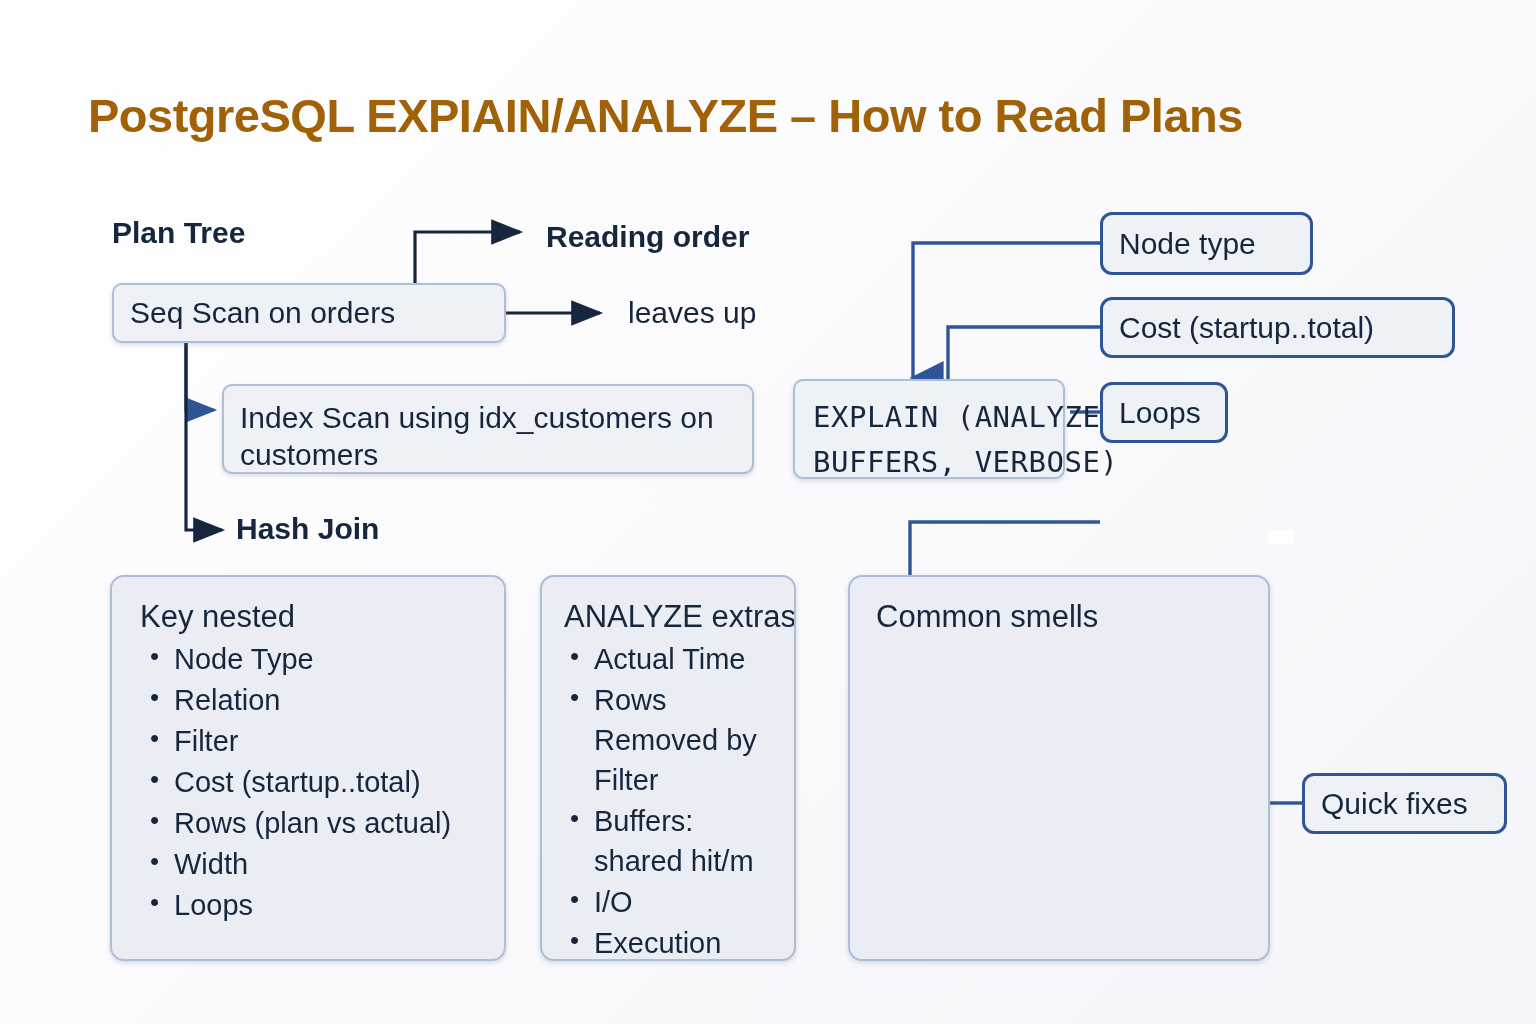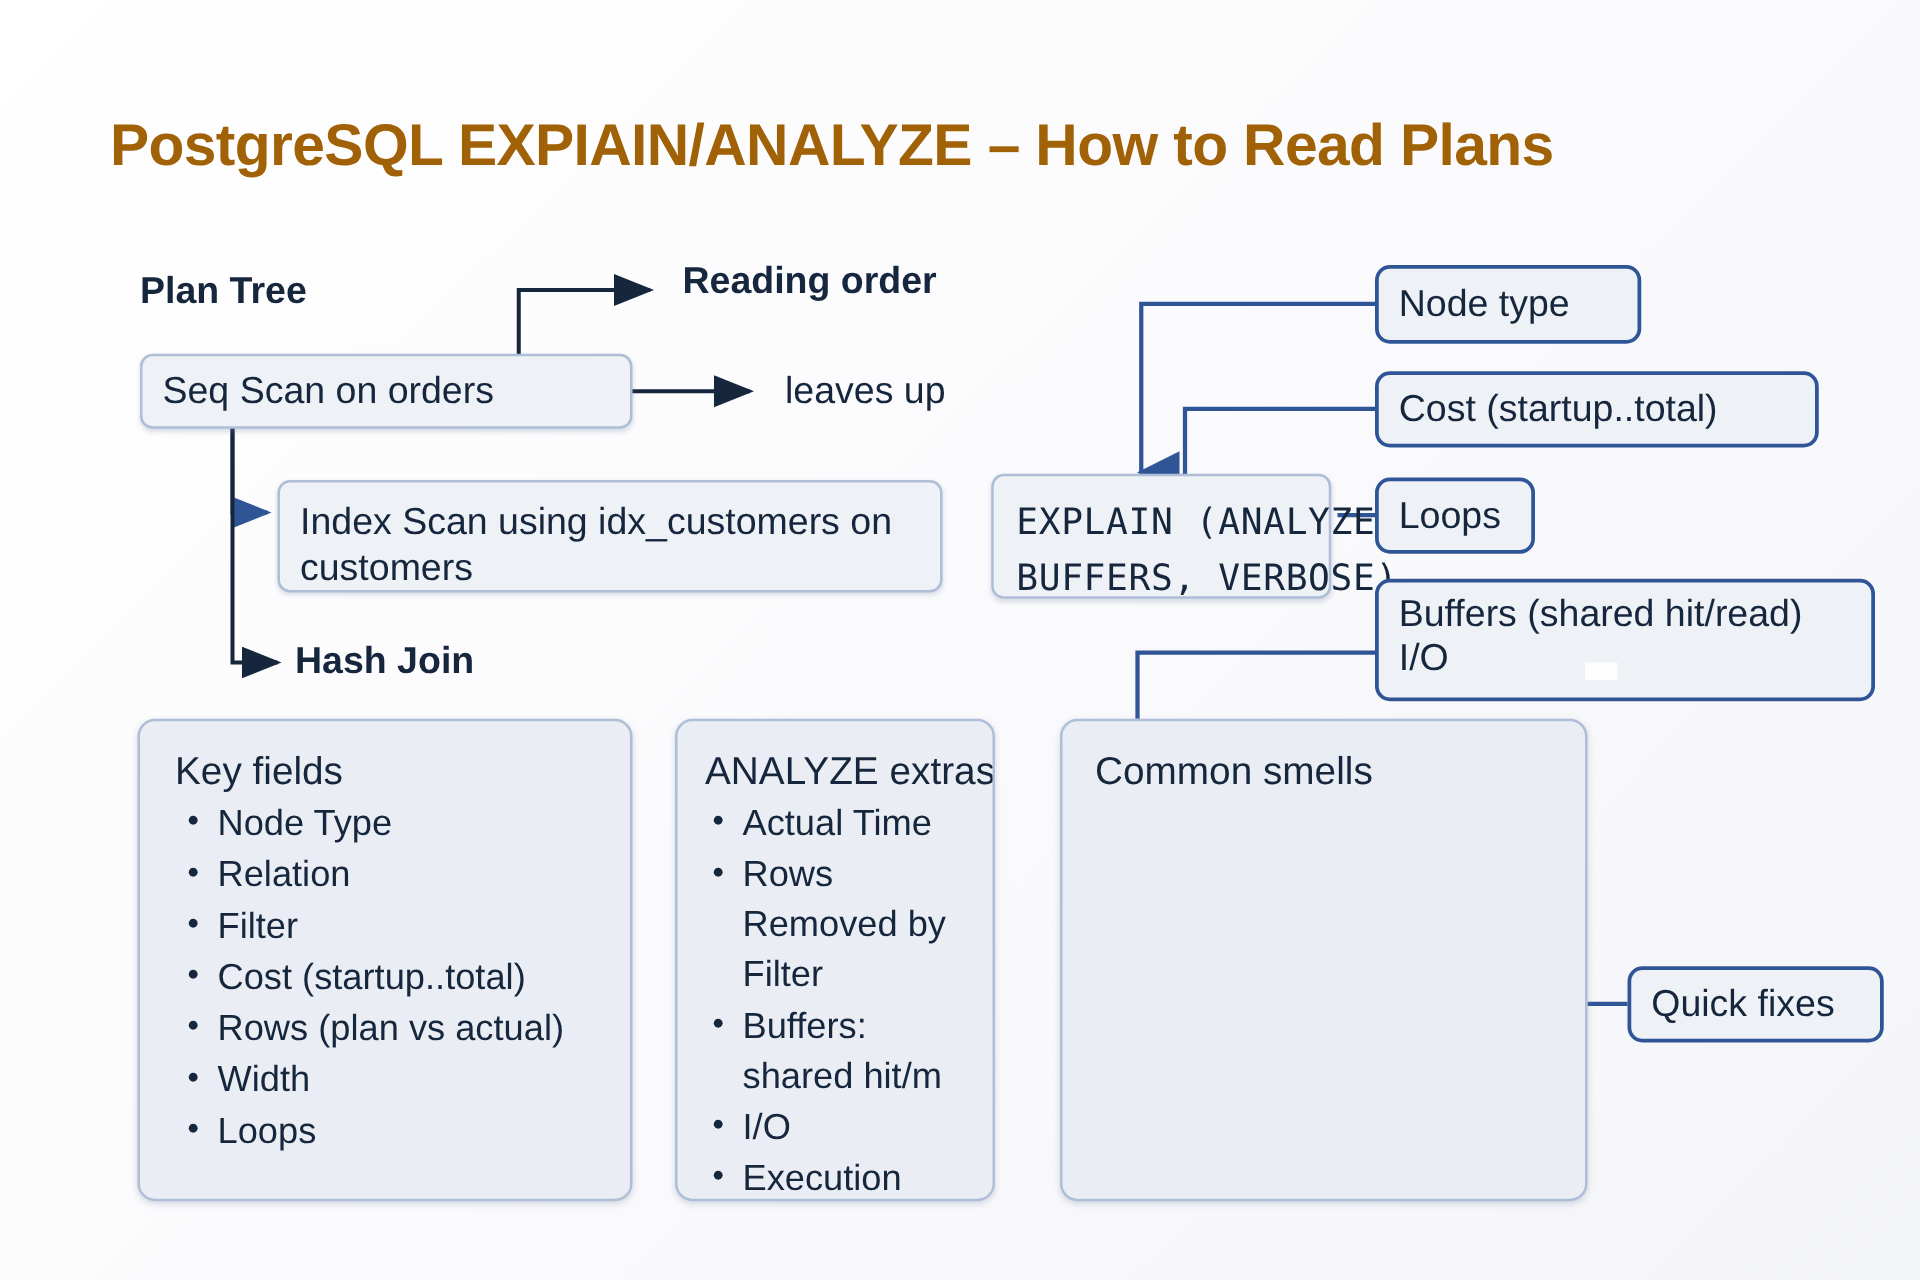--- a/index.html
+++ b/index.html
@@ -179,21 +179,21 @@
 
     <path d="M1100,522 L910,522 L910,575" stroke="#2f5597" stroke-width="3.4" fill="none"></path>
 
     <path d="M1270,803 L1302,803" stroke="#2f5597" stroke-width="3.4" fill="none"></path>
   </svg>
 
   <div class="title">PostgreSQL EXPIAIN/ANALYZE – How to Read Plans</div>
 
   <div class="flabel bold" style="left:112px; top:216px;">Plan Tree</div>
 
-  <div class="flabel bold" style="left:546px; top:208px;">Reading order</div>
+  <div class="flabel bold" style="left:546px; top:220px;">Reading order</div>
 
   <div class="flabel" style="left:628px; top:296px;">leaves up</div>
 
   <div class="planbox" style="left:112px; top:283px; width:394px; height:60px;">
     <span>Seq Scan on orders</span>
   </div>
 
   <div class="planbox" style="left:222px; top:384px; width:532px; height:90px; align-items:flex-start; padding-top:14px;">
     <span>Index Scan using  idx_customers on customers</span>
   </div>
@@ -210,28 +210,25 @@
   </div>
 
   <div class="annbox" style="left:1100px; top:297px; width:355px; height:61px;">
     <span>Cost (startup..total)</span>
   </div>
 
   <div class="annbox" style="left:1100px; top:382px; width:128px; height:61px;">
     <span>Loops</span>
   </div>
 
-  <div class="annbox" style="left:1100px; top:463px; width:400px; height:98px; align-items:flex-start; padding-top:8px;">
-    <span>Buffers (shared hit/read) I/O</span>
-  </div>
 
   <div class="artifact" style="left:1268px; top:530px; width:26px; height:14px;"></div>
 
   <div class="panel nowrapli" style="left:110px; top:575px; width:396px; height:386px;">
-    <h3>Key fields</h3>
+    <h3>Key nested</h3>
     <ul>
       <li>Node Type</li>
       <li>Relation</li>
       <li>Filter</li>
       <li>Cost (startup..total)</li>
       <li>Rows (plan vs actual)</li>
       <li>Width</li>
       <li>Loops</li>
     </ul>
   </div>

